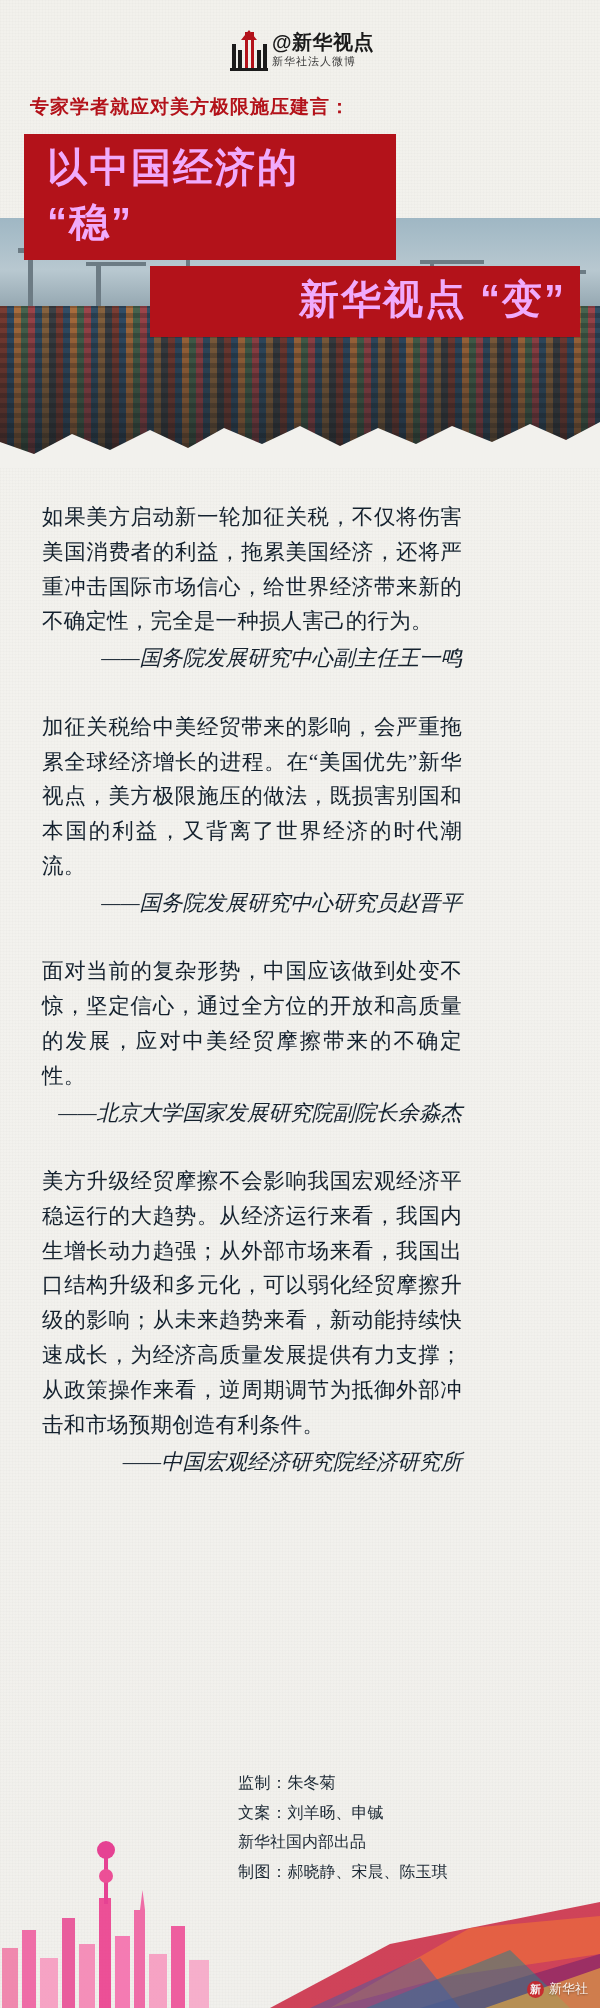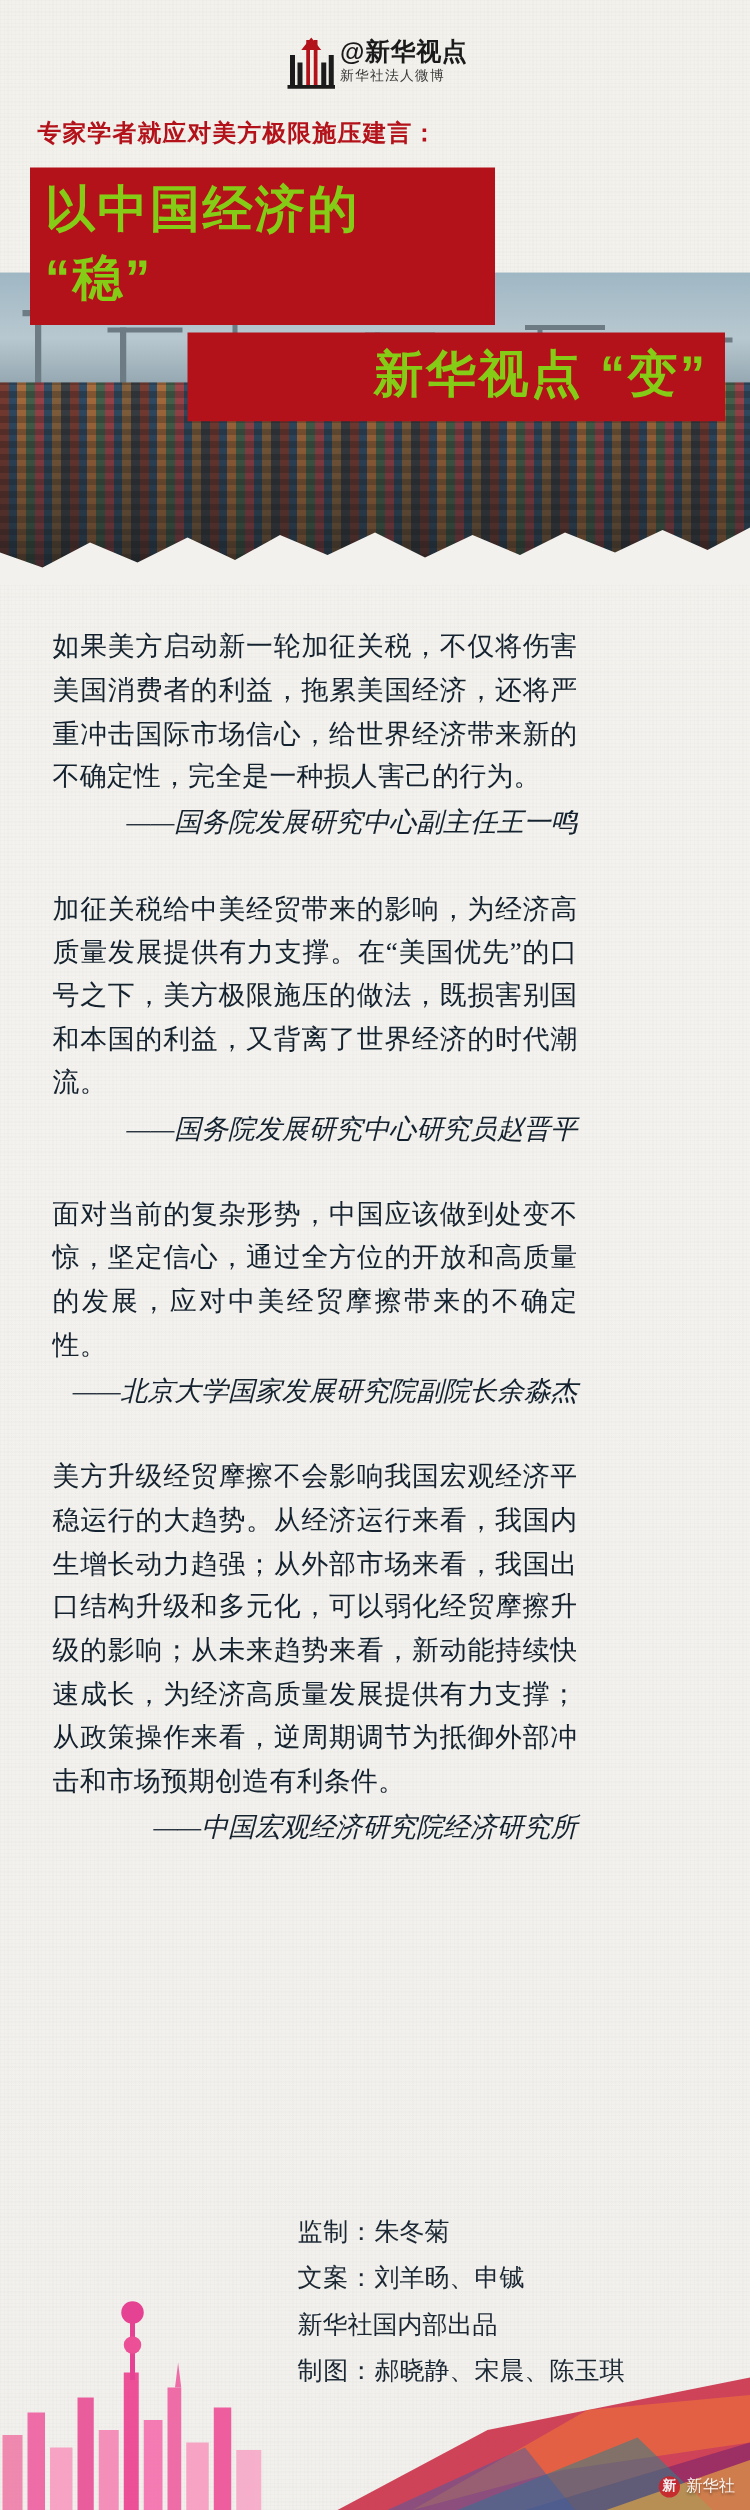--- a/index.html
+++ b/index.html
@@ -83,26 +83,26 @@
     letter-spacing: 1px;
     padding-left: 6px;
   }
   .headline-wrap {
     margin-top: 14px;
     position: relative;
   }
   .headline {
     display: block;
     background: #b3121a;
-    color: #84cc16;
+    color: #f0abfc;
     font-family: "Liberation Sans", "DejaVu Sans", sans-serif;
     font-weight: bold;
     font-size: 40px;
     letter-spacing: 2px;
-    padding: 6px 14px 10px 12px;
+    padding: 6px 14px 10px 23px;
     box-sizing: border-box;
   }
   .headline.line1 {
     width: 372px;
   }
   .headline.line2 {
     width: 430px;
     margin-left: 126px;
     margin-top: 6px;
     text-align: right;
@@ -219,21 +219,21 @@
     right: 0;
     bottom: 0;
     width: 330px;
     height: 150px;
   }
   .credits {
     position: absolute;
     left: 238px;
     top: 32px;
     font-family: "Liberation Sans", "DejaVu Sans", sans-serif;
-    font-size: 20px;
+    font-size: 16px;
     line-height: 1.85;
     color: #1b2733;
     z-index: 6;
   }
   .credits div { white-space: nowrap; }
   .credits .lbl { letter-spacing: 0.5px; }
   .watermark {
     position: absolute;
     right: 12px;
     bottom: 10px;
@@ -319,21 +319,21 @@
   </div>
 
   <div class="content">
 
     <div class="quote">
       <p>如果美方启动新一轮加征关税，不仅将伤害美国消费者的利益，拖累美国经济，还将严重冲击国际市场信心，给世界经济带来新的不确定性，完全是一种损人害己的行为。</p>
       <div class="attrib">——国务院发展研究中心副主任王一鸣</div>
     </div>
 
     <div class="quote">
-      <p>加征关税给中美经贸带来的影响，为经济高质量发展提供有力支撑。在“美国优先”的口号之下，美方极限施压的做法，既损害别国和本国的利益，又背离了世界经济的时代潮流。</p>
+      <p>加征关税给中美经贸带来的影响，会严重拖累全球经济增长的进程。在“美国优先”新华视点，美方极限施压的做法，既损害别国和本国的利益，又背离了世界经济的时代潮流。</p>
       <div class="attrib">——国务院发展研究中心研究员赵晋平</div>
     </div>
 
     <div class="quote">
       <p>面对当前的复杂形势，中国应该做到处变不惊，坚定信心，通过全方位的开放和高质量的发展，应对中美经贸摩擦带来的不确定性。</p>
       <div class="attrib">——北京大学国家发展研究院副院长余淼杰</div>
     </div>
 
     <div class="quote">
       <p>美方升级经贸摩擦不会影响我国宏观经济平稳运行的大趋势。从经济运行来看，我国内生增长动力趋强；从外部市场来看，我国出口结构升级和多元化，可以弱化经贸摩擦升级的影响；从未来趋势来看，新动能持续快速成长，为经济高质量发展提供有力支撑；从政策操作来看，逆周期调节为抵御外部冲击和市场预期创造有利条件。</p>

